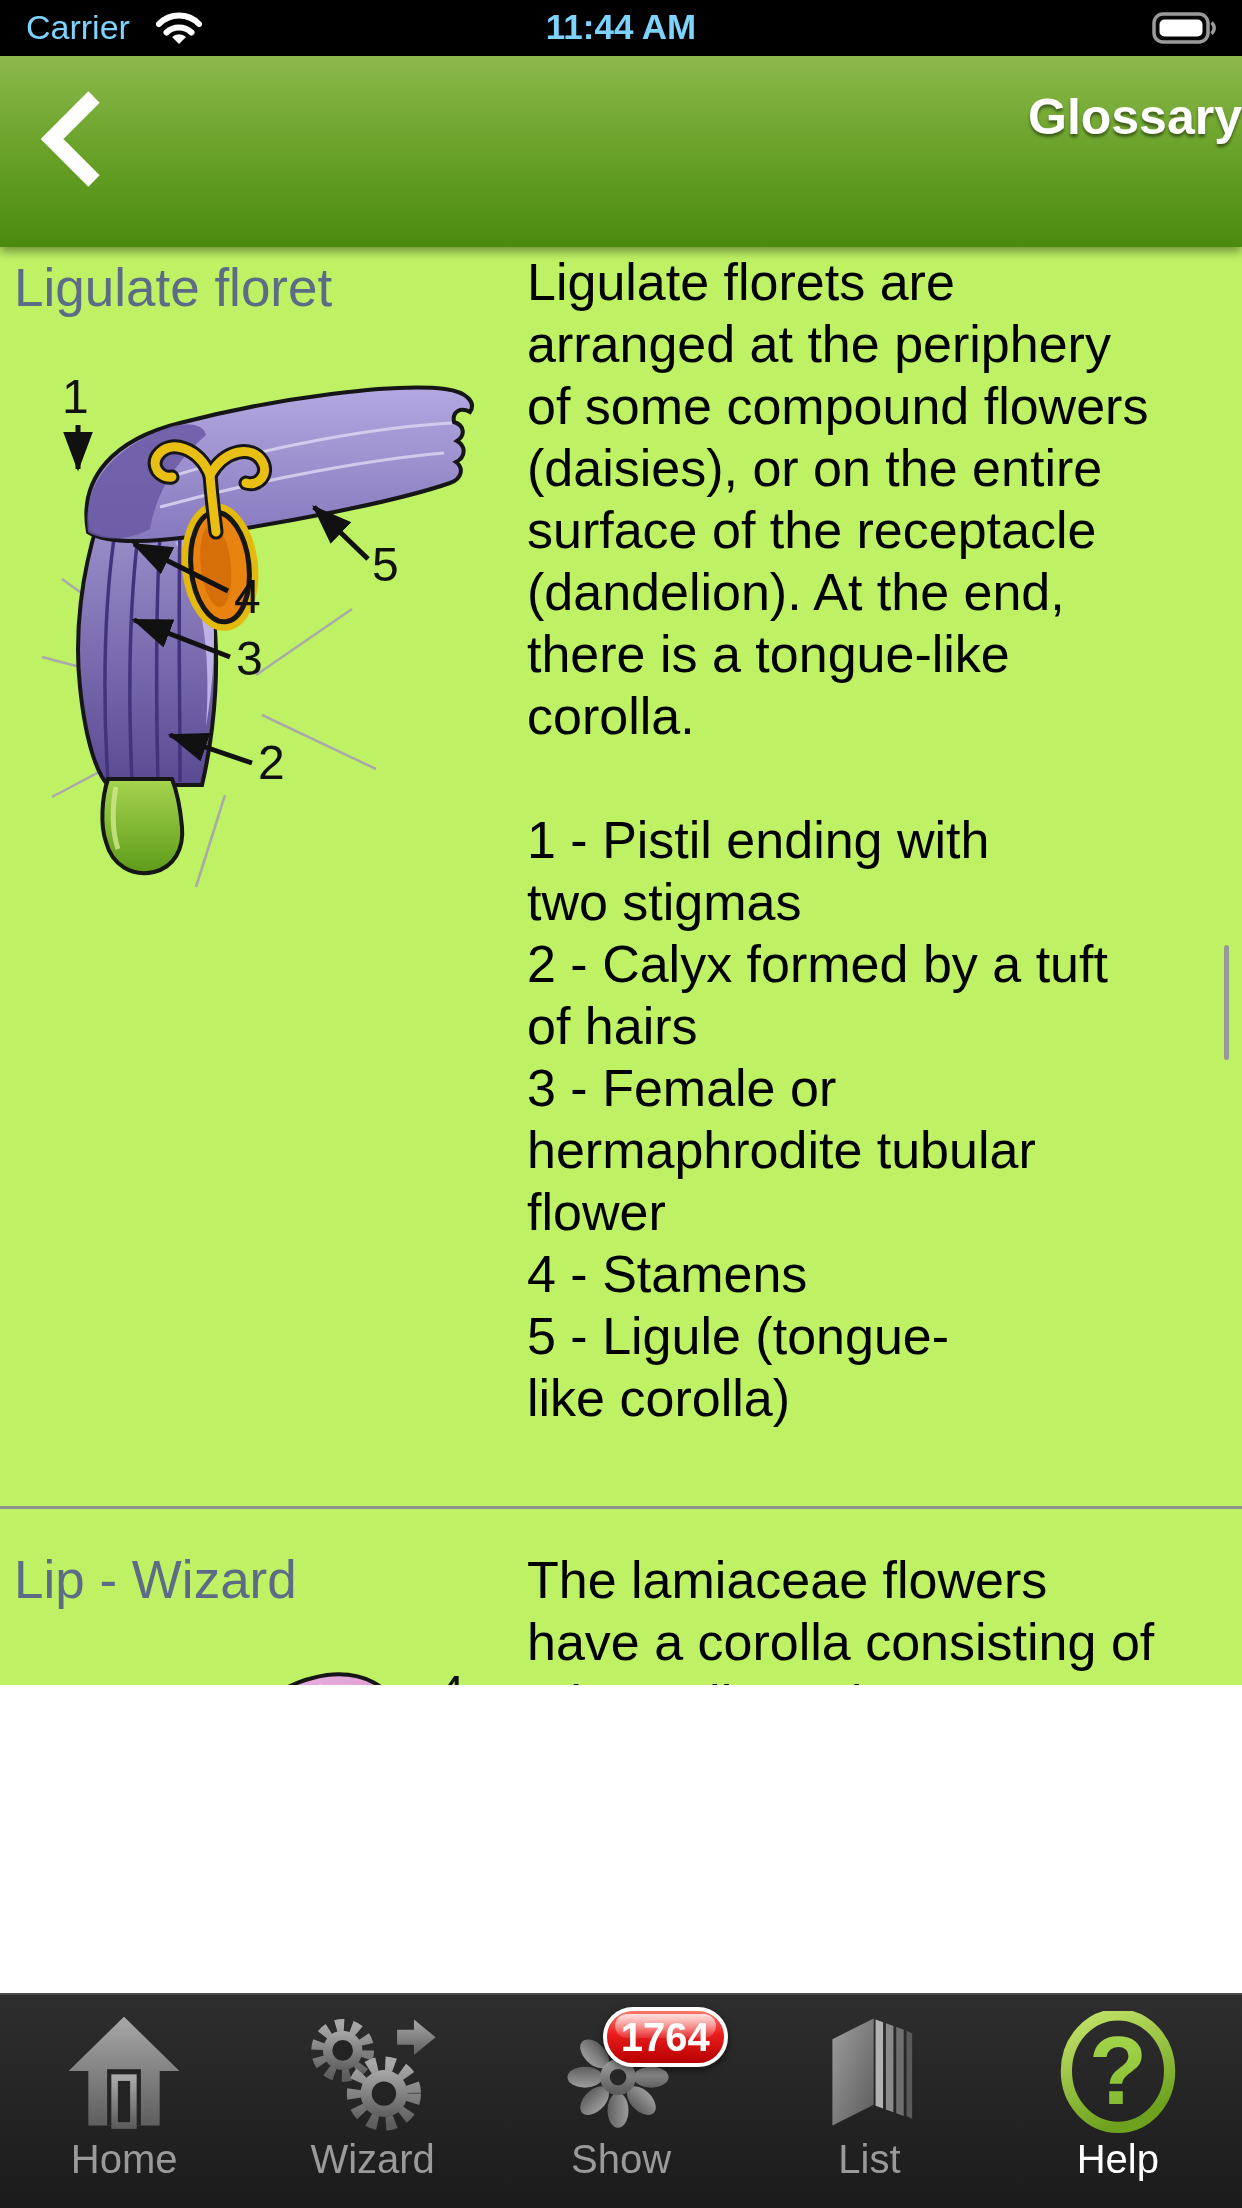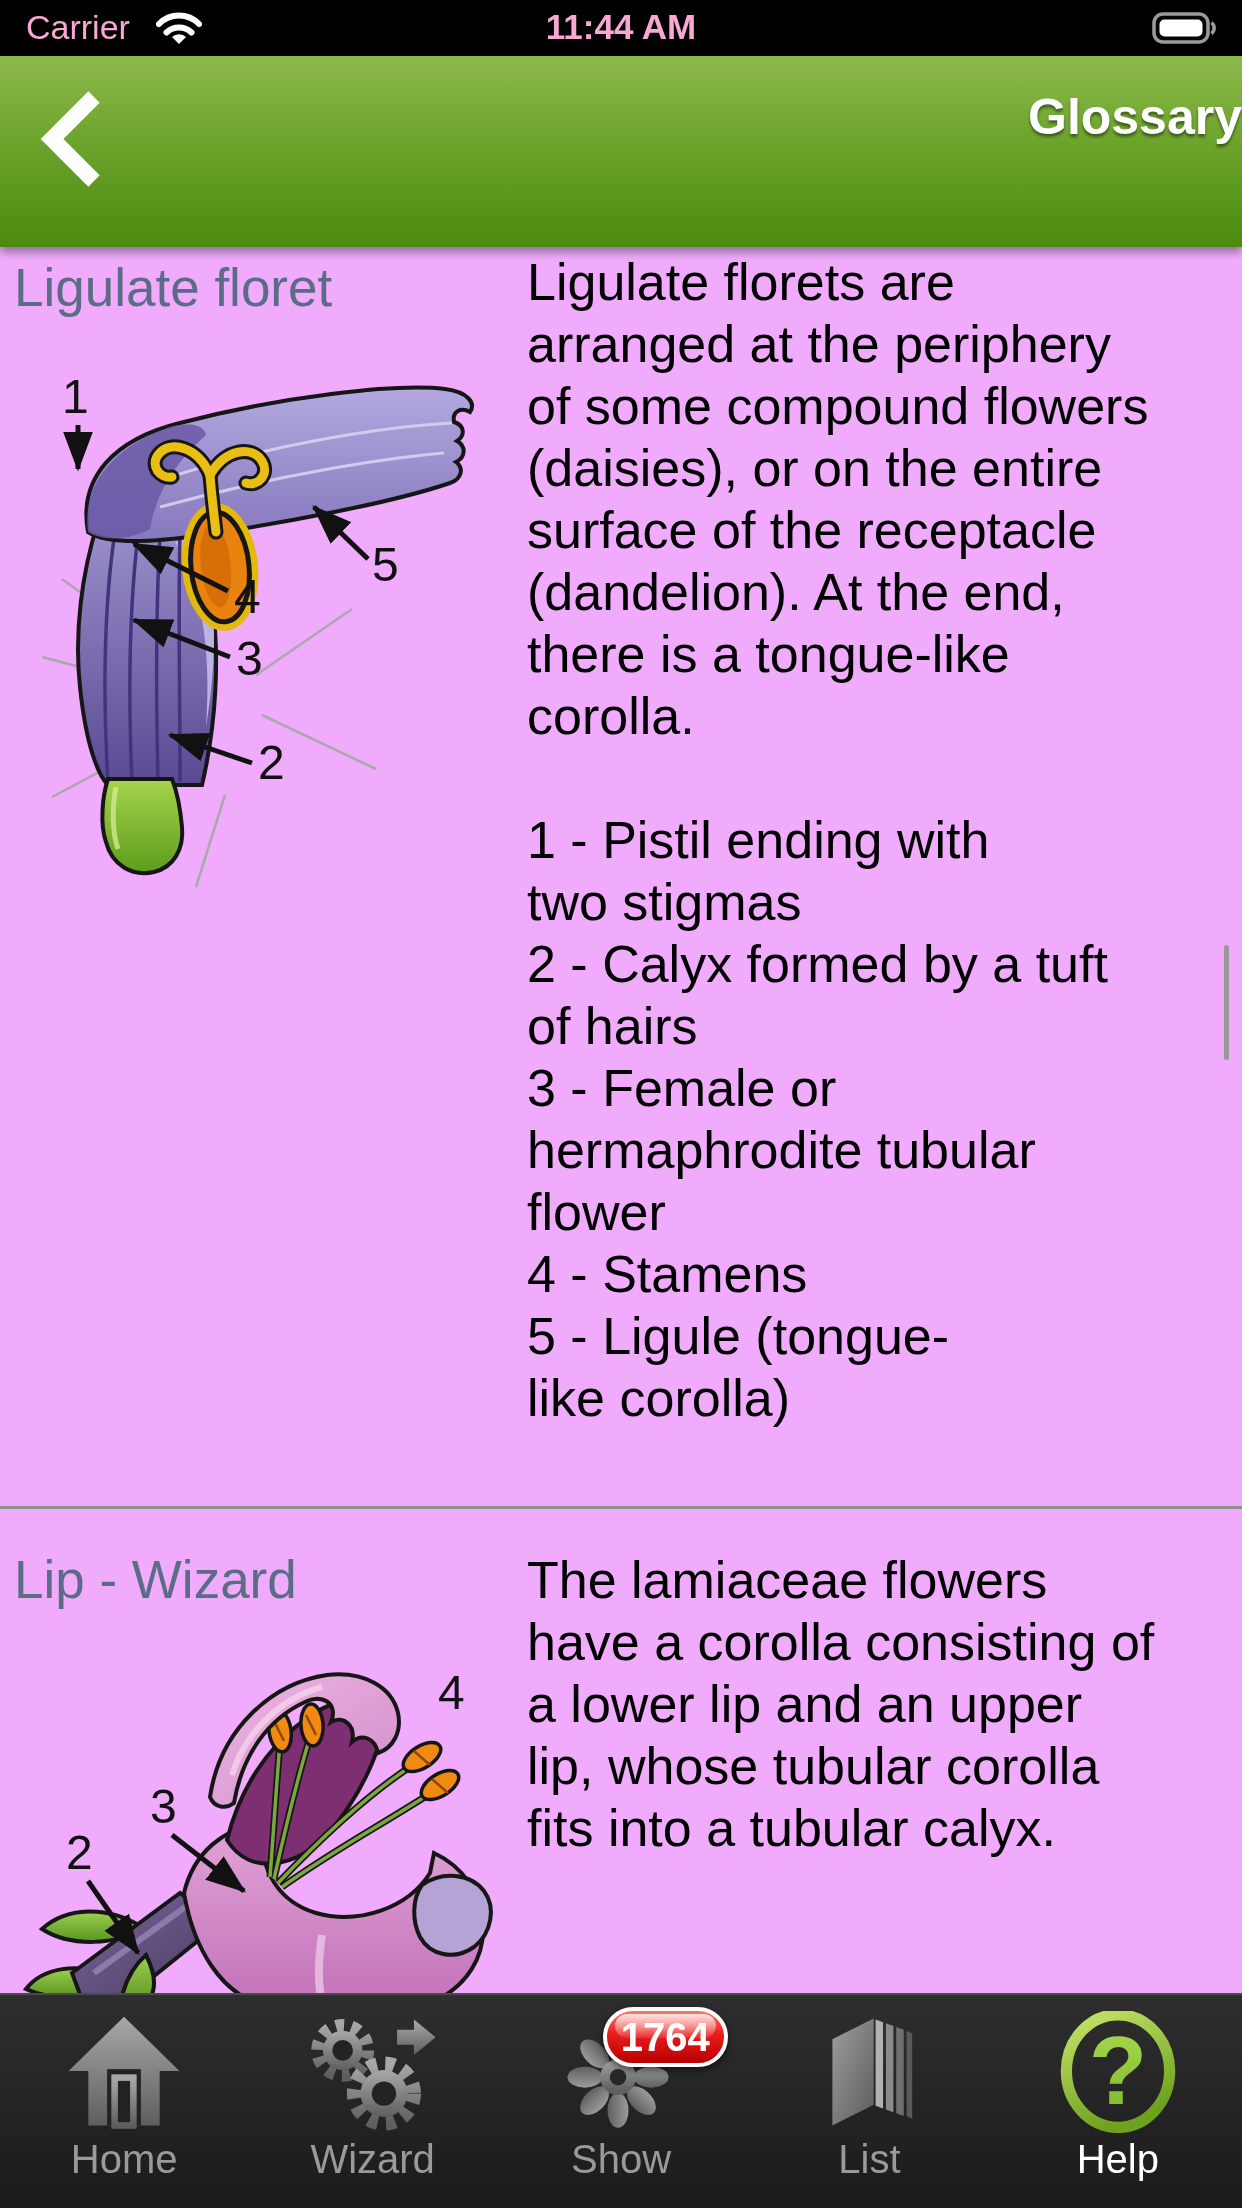--- a/index.html
+++ b/index.html
@@ -1,34 +1,34 @@
 <!DOCTYPE html>
 <html><head>
 <meta charset="utf-8">
 <style>
   html,body{margin:0;padding:0;background:#000;}
   .phone{
     position:relative;width:1242px;height:2208px;overflow:hidden;background:#fff;
     font-family:"Liberation Sans","DejaVu Sans",sans-serif;
   }
   
-  .status-bar{position:absolute;top:0;left:0;width:100%;height:56px;background:#000;color:#f9a8d4;z-index:30;}
+  .status-bar{position:absolute;top:0;left:0;width:100%;height:56px;background:#000;color:#7dd3fc;z-index:30;}
   .sb-carrier{position:absolute;left:26px;top:8px;font-size:34px;}
   .sb-wifi{position:absolute;left:156px;top:11px;}
   .sb-time{position:absolute;left:0;right:0;top:7px;text-align:center;font-size:35px;font-weight:600;}
   .sb-batt{position:absolute;right:24px;top:10px;}
   
   .header{position:absolute;top:56px;left:0;width:100%;height:191px;z-index:25;
     background:linear-gradient(180deg,#8cb94a 0%,#6ca42c 45%,#4a8a0e 100%);
     box-shadow:0 5px 9px rgba(0,0,0,0.38);}
   .back-button{position:absolute;left:26px;top:18px;width:90px;height:130px;display:flex;align-items:center;justify-content:center;cursor:pointer;}
   .header-title{position:absolute;left:0;right:0;top:32px;text-align:right;color:#fff;
     font-size:50px;font-weight:bold;text-shadow:0 3px 3px rgba(0,0,0,0.45);}
   
-  .content{position:absolute;top:247px;left:0;width:1242px;height:1746px;background:#f0abfc;overflow:hidden;z-index:10;text-decoration:underline;}
+  .content{position:absolute;top:247px;left:0;width:1242px;height:1438px;background:#bef264;overflow:hidden;z-index:10;text-decoration:underline;}
   .term{position:absolute;left:14px;font-size:53px;color:#5c6c86;white-space:nowrap;}
   .term-1{top:10px;}
   .term-2{top:1302px;}
   .body-text{position:absolute;left:527px;width:715px;font-size:52px;line-height:62px;color:#000;}
   .body-1{top:4px;}
   .body-2{top:1302px;}
   .def,.legend{white-space:pre-line;}
   .legend{margin-top:62px;}
   .figure-1{position:absolute;left:20px;top:80px;}
   .figure-2{position:absolute;left:22px;top:1378px;}

